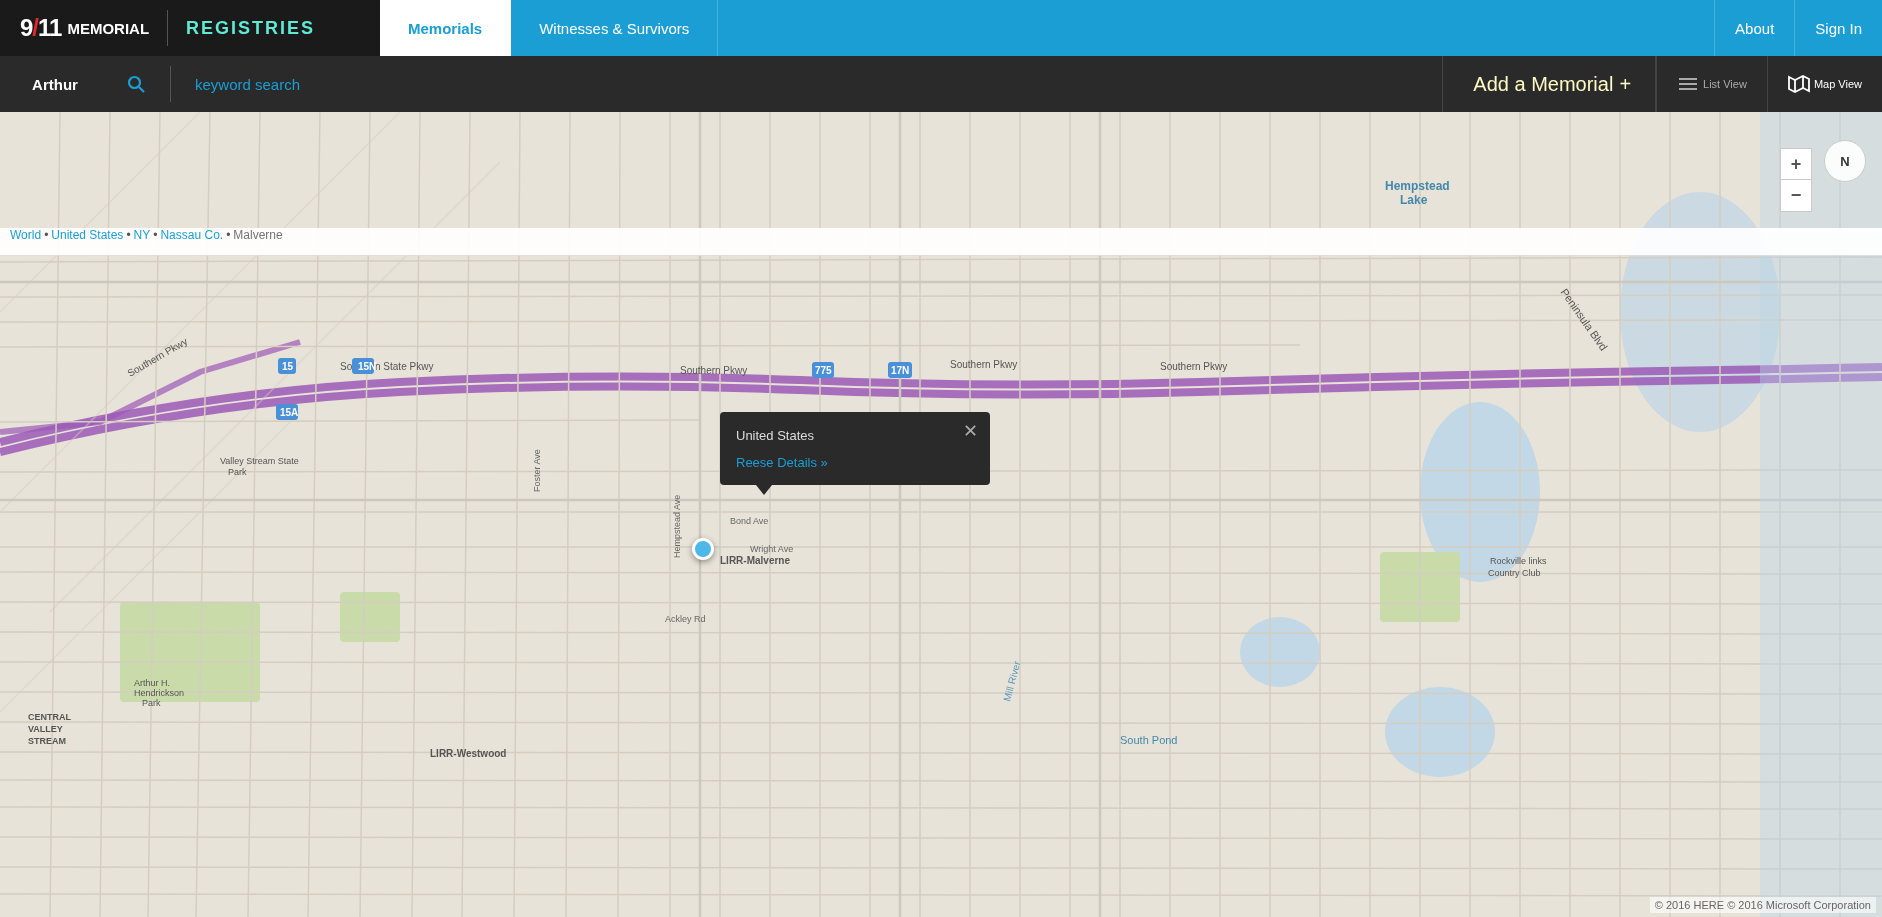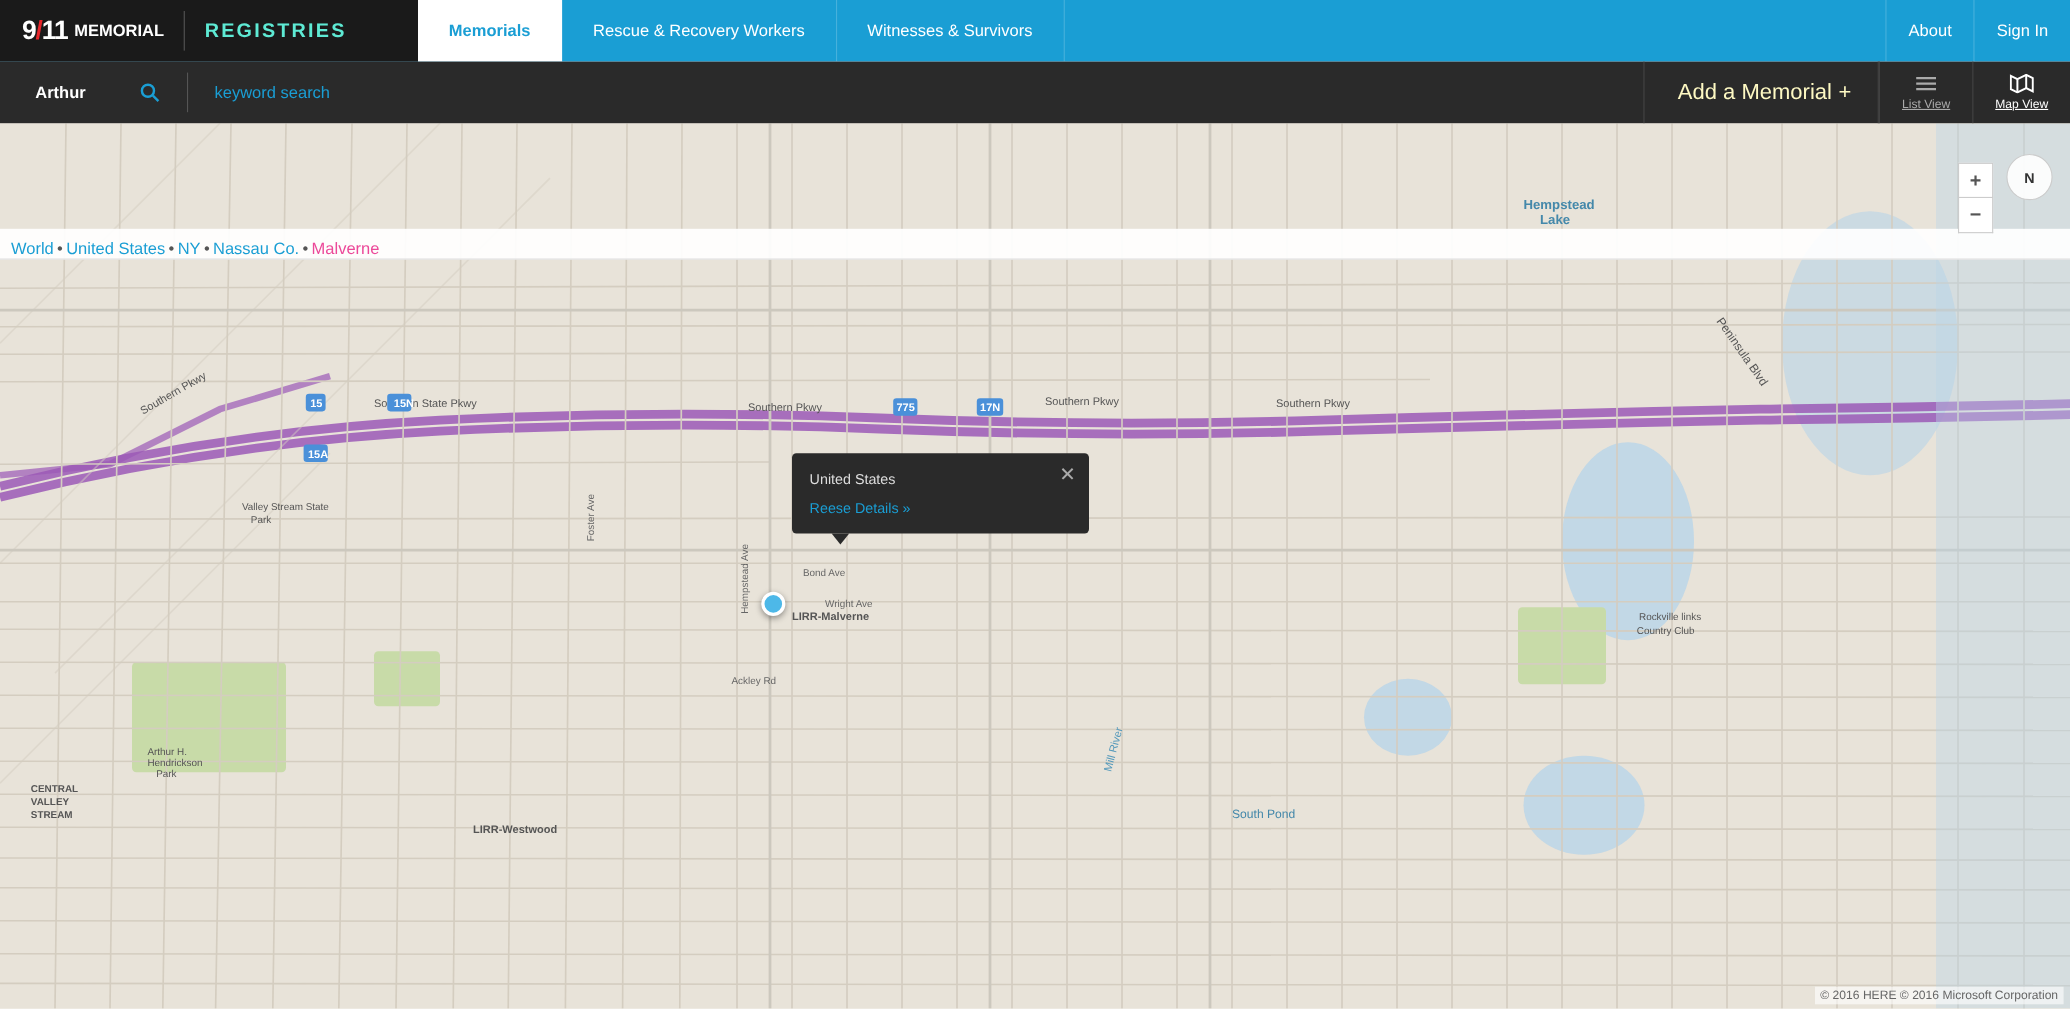--- a/index.html
+++ b/index.html
@@ -132,44 +132,43 @@
       border-left: 1px solid #444;
     }
     #add-memorial-btn span { color: #fef9c3; font-size: 20px; margin-left: 6px; }
     #view-toggle {
       display: flex;
       height: 100%;
       border-left: 1px solid #444;
     }
     .view-btn {
       display: flex;
-      flex-direction: column;
+      flex-direction: row;
       align-items: center;
       justify-content: center;
       padding: 0 20px;
       color: #aaa;
       font-size: 11px;
       cursor: pointer;
       gap: 4px;
       border-left: 1px solid #444;
-      text-decoration: underline;
     }
     .view-btn.active { color: #fff; }
     .view-btn svg { width: 22px; height: 18px; }
     #breadcrumb-bar {
       position: absolute;
-      top: 96px;
+      top: 116px;
       left: 0; right: 0;
       height: 28px;
       background: rgba(255,255,255,0.92);
       z-index: 150;
       display: flex;
-      align-items: flex-end;
+      align-items: flex-start;
       padding: 0 10px;
-      font-size: 15px;
+      font-size: 12px;
       color: #555;
       border-bottom: 1px solid #ddd;
     }
 
     
     #map-container {
       position: relative;
       width: 100%;
       height: calc(917px - 112px);
       background: #e8e0d5;
@@ -322,21 +321,20 @@
 
 <nav id="top-nav">
   <div id="logo-area">
     <span id="nine-eleven">9<span class="slash">/</span>11</span>
     <span style="color:#fff;font-size:15px;font-weight:bold;margin-left:6px;">MEMORIAL</span>
     <div id="logo-divider"></div>
     <span id="registries-text">REGISTRIES</span>
   </div>
 
   <div class="nav-item active">Memorials</div>
-  <div class="nav-item">Rescue &amp; Recovery Workers</div>
   <div class="nav-item">Witnesses &amp; Survivors</div>
 
   <div id="right-nav">
     <div class="right-nav-item">About</div>
     <div class="right-nav-item">Sign In</div>
   </div>
 </nav>
 
 <div id="search-bar">
   <div id="search-label">Arthur</div>
@@ -522,21 +520,21 @@
 
   <div id="breadcrumb-bar">
     <span style="color:#1a9ed4;cursor:pointer;">World</span>
     <span style="margin:0 3px;"> • </span>
     <span style="color:#1a9ed4;cursor:pointer;">United States</span>
     <span style="margin:0 3px;"> • </span>
     <span style="color:#1a9ed4;cursor:pointer;">NY</span>
     <span style="margin:0 3px;"> • </span>
     <span style="color:#1a9ed4;cursor:pointer;">Nassau Co.</span>
     <span style="margin:0 3px;"> • </span>
-    <span style="color:#ec4899;cursor:pointer;">Malverne</span>
+    <span style="color:#737373;cursor:pointer;">Malverne</span>
   </div>
 
   <div id="map-pin">
     <div class="pin-circle"></div>
   </div>
 
   <div id="map-popup">
     <div id="popup-close">✕</div>
     <div id="popup-country">United States</div>
     <a id="popup-link" href="#">Reese Details »</a>

